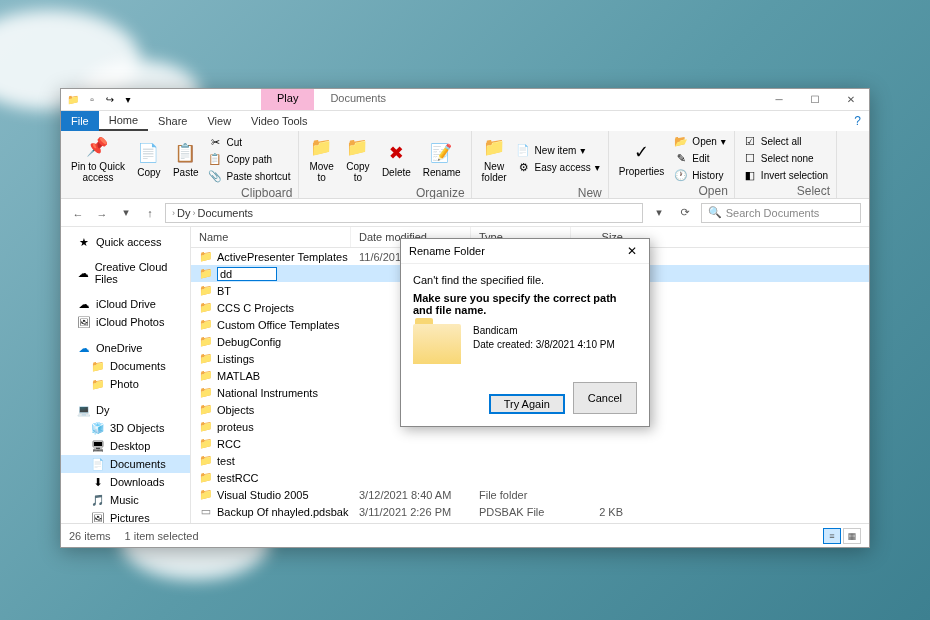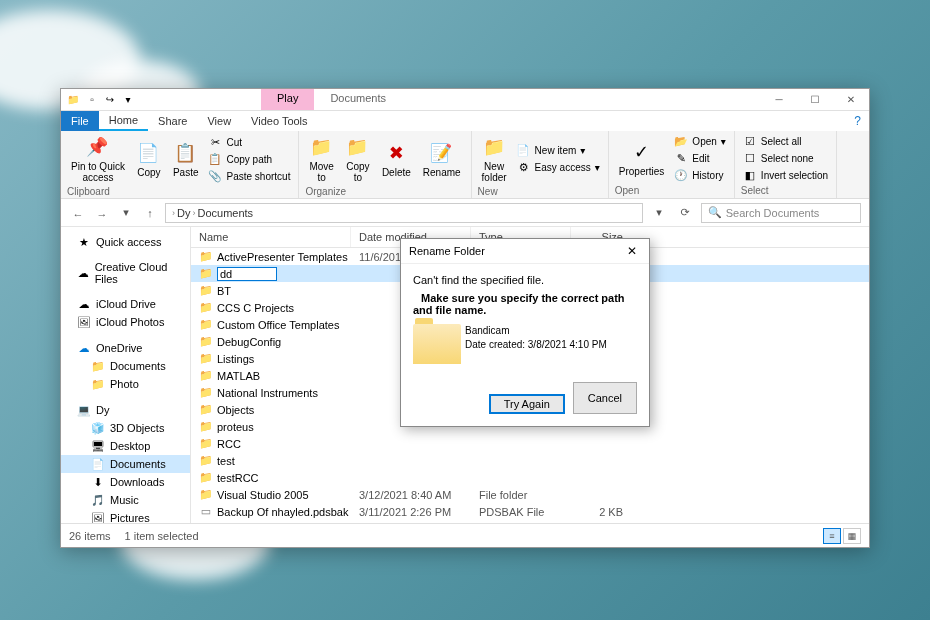--- a/index.html
+++ b/index.html
@@ -24,27 +24,27 @@
 .titlebar-tabs { display: flex; margin-left: 120px; height: 100%; }
 .context-tab { padding: 3px 16px; font-size: 11px; }
 .context-tab.play { background: #f8b8d8; }
 .context-tab.docs { color: #666; }
 .titlebar-controls { margin-left: auto; display: flex; }
 .win-btn { width: 36px; height: 22px; display: flex; align-items: center; justify-content: center; font-size: 10px; color: #555; }
 
 .menubar { height: 20px; display: flex; align-items: stretch; background: #fff; }
 .menu-tab { padding: 3px 10px; font-size: 11px; color: #333; display: flex; align-items: center; }
 .menu-tab.file { background: #1979ca; color: #fff; }
-.menu-tab.active { border-bottom: 2px solid #0ea5e9; }
+.menu-tab.active { border-bottom: 2px solid #404040; }
 .help-icon { margin-left: auto; padding: 3px 8px; color: #1979ca; font-size: 12px; }
 
 .ribbon { height: 68px; background: #f5f5f5; border-bottom: 1px solid #ddd; display: flex; font-size: 10px; }
 .ribbon-group { display: flex; flex-direction: column; border-right: 1px solid #e0e0e0; padding: 2px 6px; }
 .ribbon-group-content { flex: 1; display: flex; align-items: center; gap: 4px; }
-.ribbon-group-label { text-align: left; color: #666; font-size: 10px; padding-top: 1px; }
+.ribbon-group-label { text-align: right; color: #666; font-size: 12px; padding-top: 1px; }
 .ribbon-btn-lg { display: flex; flex-direction: column; align-items: center; gap: 2px; padding: 2px 4px; }
 .ribbon-btn-lg .ico { width: 24px; height: 24px; display: flex; align-items: center; justify-content: center; font-size: 18px; }
 .ribbon-btn-lg span { font-size: 10px; line-height: 1.1; text-align: center; }
 .ribbon-btn-sm { display: flex; align-items: center; gap: 4px; font-size: 10px; padding: 1px 2px; white-space: nowrap; }
 .ribbon-btn-sm .ico { width: 14px; height: 14px; font-size: 11px; display: flex; align-items: center; justify-content: center; }
 .ribbon-col { display: flex; flex-direction: column; gap: 1px; }
 
 .addressbar { height: 28px; display: flex; align-items: center; gap: 6px; padding: 3px 8px; background: #fff; border-bottom: 1px solid #e5e5e5; }
 .nav-btn { width: 18px; height: 18px; display: flex; align-items: center; justify-content: center; color: #555; font-size: 11px; }
 .breadcrumb { flex: 1; border: 1px solid #ccc; height: 20px; display: flex; align-items: center; padding: 0 6px; font-size: 11px; gap: 2px; }
@@ -84,22 +84,22 @@
 .view-btn.active { background: #cce8ff; border-color: #0078d7; }
 
 .dialog {
   position: absolute; top: 238px; left: 400px; width: 250px; background: #fff;
   border: 1px solid #888; box-shadow: 3px 3px 12px rgba(0,0,0,0.3); font-size: 11px;
 }
 .dlg-title { display: flex; align-items: center; justify-content: space-between; padding: 5px 8px; background: #fff; border-bottom: 1px solid #eee; }
 .dlg-close { font-size: 12px; cursor: default; padding: 0 4px; }
 .dlg-body { padding: 10px 12px; }
 .dlg-msg { font-size: 11px; margin-bottom: 6px; }
-.dlg-msg strong { font-weight: 600; margin-left: 8px; }
-.dlg-fileinfo { display: flex; gap: 4px; margin-top: 8px; }
+.dlg-msg strong { font-weight: 600; }
+.dlg-fileinfo { display: flex; gap: 12px; margin-top: 8px; }
 .dlg-foldericon { width: 48px; height: 40px; background: linear-gradient(#fceabb, #f8d775); border-radius: 2px 2px 0 0; position: relative; }
 .dlg-foldericon::before { content: ''; position: absolute; top: -6px; left: 2px; width: 18px; height: 6px; background: #f8d775; border-radius: 2px 2px 0 0; }
 .dlg-fileinfo-text { font-size: 10px; line-height: 1.4; }
 .dlg-buttons { display: flex; justify-content: flex-end; gap: 8px; padding: 8px 12px 12px; }
 .dlg-btn { border: 1px solid #aaa; background: #e8e8e8; padding: 3px 14px; font-size: 11px; font-family: inherit; }
 .dlg-btn.primary { border: 1px solid #0078d7; box-shadow: inset 0 0 0 1px #0078d7; margin-top: 12px; }
 
 .folder-ico { color: #f0c93a; }
 .file-ico { color: #888; }
 </style>

